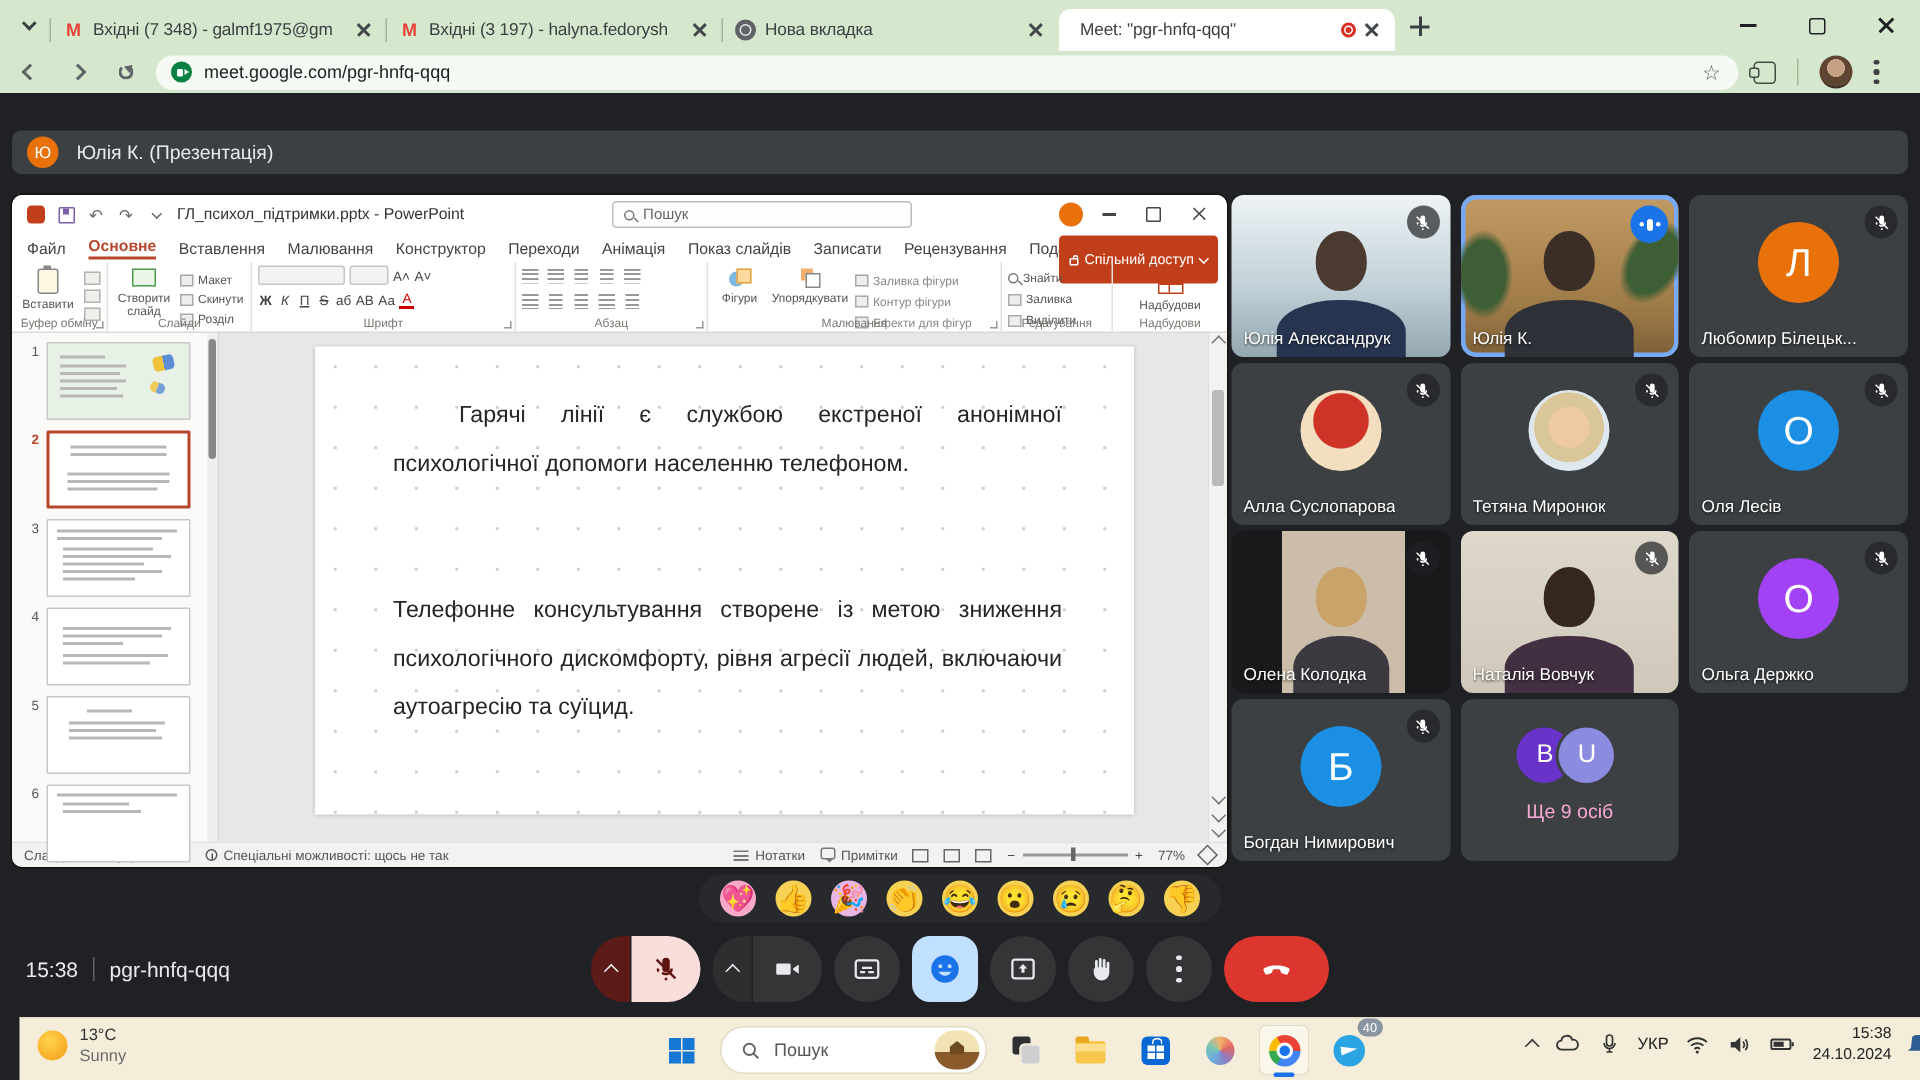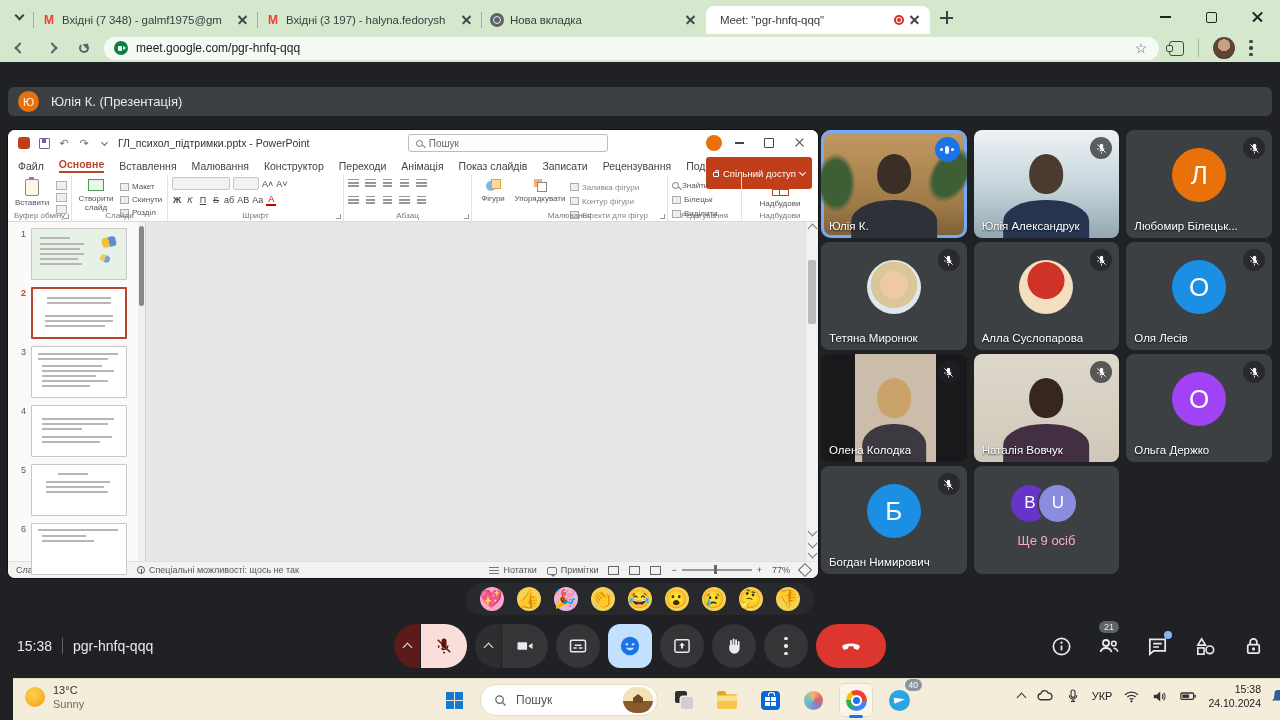--- a/index.html
+++ b/index.html
@@ -542,21 +542,21 @@
           <div class="dlg"></div>
       </div>
       <div class="rgroup" style="width:74px">
         <div class="minicol" style="gap:3px;padding-top:2px">
           <span class="srow">
               <span class="mag"></span>
               <span>Знайти</span>
             </span>
           <span class="srow">
               <span class="tinybox"></span>
-              <span>Білецьк</span>
+              <span>Заливка</span>
             </span>
           <span class="srow">
               <span class="tinybox"></span>
               <span>Виділити</span>
             </span>
         </div>
         <div class="rlabel">Редагування</div>
       </div>
       <div class="rgroup" style="flex:1;border-right:none">
         <div class="bigbtn" style="width:100%">
@@ -629,20 +629,24 @@
           <div class="thumb">
             <span class="tl" style="left:6px;top:5px;width:80px"></span>
               <span class="tl" style="left:10px;top:11px;width:44px"></span>
             <span class="tl" style="left:10px;top:16px;width:52px"></span>
           </div>
         </div>
         <div class="tscroll"></div>
       </div>
 
       <div class="canvas">
+        <div class="slide">
+          <p class="p1">Гарячі лінії є службою екстреної анонімної психологічної допомоги населенню телефоном.</p>
+          <p>Телефонне консультування створене із метою зниження психологічного дискомфорту, рівня агресії людей, включаючи аутоагресію та суїцид.</p>
+        </div>
         <div class="vs">
           <span class="va up"></span>
           <span class="vthumb"></span>
           <span class="va d1"></span>
           <span class="va d2"></span>
           <span class="va d3"></span>
         </div>
       </div>
     </div>
 
@@ -651,93 +655,93 @@
       <span>українська</span>
       <span style="display:flex;align-items:center;gap:4px">
         <span class="accico"></span>
         <span>Спеціальні можливості: щось не так</span>
       </span>
       <span class="stright">
         <span style="display:flex;align-items:center;gap:4px">
             <span class="notesico"></span>
             <span>Нотатки</span>
           </span>
-        <span style="display:flex;align-items:flex-end;gap:4px">
+        <span style="display:flex;align-items:flex-start;gap:4px">
             <span class="cmtico"></span>
             <span>Примітки</span>
           </span>
         <span class="vico"></span>
 
         <span class="vico"></span>
         <span class="vico"></span>
         <span class="zoomsl">−<span class="ztrack"></span>+</span>
         <span>77%</span>
         <span class="fitico"></span>
       </span>
     </div>
   </div>
 
   <div class="grid">
 
+    <div class="tile bg-window">
+      <div class="person">
+          <span class="head" style="background:#4a3a30"></span>
+          <span class="body" style="background:#273450"></span>
+        </div>
+      <span class="micoff">
+          <svg class="ic" width="13" height="13">
+            <use href="#micoff"></use>
+          </svg>
+        </span>
+      <span class="pname">Юлія Александрук</span>
+    </div>
+
     <div class="tile speaking bg-wood">
       <span class="leaf" style="left:-8px;top:18px"></span>
         <span class="leaf" style="right:-6px;top:10px;transform:rotate(30deg)"></span>
       <div class="person">
           <span class="head" style="background:#3a2e26"></span>
           <span class="body" style="background:#2e3137"></span>
         </div>
       <span class="spk">
           <i></i>
           <i></i>
           <i></i>
         </span>
       <span class="pname">Юлія К.</span>
     </div>
 
-    <div class="tile bg-window">
-      <div class="person">
-          <span class="head" style="background:#4a3a30"></span>
-          <span class="body" style="background:#273450"></span>
-        </div>
-      <span class="micoff">
-          <svg class="ic" width="13" height="13">
-            <use href="#micoff"></use>
-          </svg>
-        </span>
-      <span class="pname">Юлія Александрук</span>
-    </div>
-
     <div class="tile">
       <span class="avc" style="background:#e8710a">Л</span>
       <span class="micoff">
           <svg class="ic" width="13" height="13">
             <use href="#micoff"></use>
           </svg>
         </span>
       <span class="pname">Любомир Білецьк...</span>
     </div>
 
     <div class="tile">
+      <span class="avc" style="background:radial-gradient(circle at 50% 38%,#cf3227 0 42%,#f3dfc0 44%)"></span>
+      <span class="micoff">
+          <svg class="ic" width="13" height="13">
+            <use href="#micoff"></use>
+          </svg>
+        </span>
+      <span class="pname">Алла Суслопарова</span>
+    </div>
+
+    <div class="tile">
       <span class="avc" style="background:radial-gradient(circle at 50% 46%,#eec9a3 0 34%,#d9c79a 35% 58%,#dfe7ee 59%)"></span>
       <span class="micoff">
           <svg class="ic" width="13" height="13">
             <use href="#micoff"></use>
           </svg>
         </span>
       <span class="pname">Тетяна Миронюк</span>
-    </div>
-
-    <div class="tile">
-      <span class="avc" style="background:radial-gradient(circle at 50% 38%,#cf3227 0 42%,#f3dfc0 44%)"></span>
-      <span class="micoff">
-          <svg class="ic" width="13" height="13">
-            <use href="#micoff"></use>
-          </svg>
-        </span>
-      <span class="pname">Алла Суслопарова</span>
     </div>
 
     <div class="tile">
       <span class="avc" style="background:#1a8fe3">О</span>
       <span class="micoff">
           <svg class="ic" width="13" height="13">
             <use href="#micoff"></use>
           </svg>
         </span>
       <span class="pname">Оля Лесів</span>
@@ -866,49 +870,20 @@
             <i style="background:#e8eaed"></i>
           </span>
       </div>
       <div class="endcall">
           <svg class="ic" width="24" height="24">
             <use href="#phone"></use>
           </svg>
         </div>
     </div>
 
-    <div class="rticons">
-      <div class="rt">
-          <svg class="ic" width="23" height="23">
-            <use href="#info"></use>
-          </svg>
-        </div>
-      <div class="rt">
-        <span class="badge21">21</span>
-        <svg class="ic" width="24" height="24">
-            <use href="#people"></use>
-          </svg>
-      </div>
-      <div class="rt">
-        <svg class="ic" width="23" height="23">
-            <use href="#chat"></use>
-          </svg>
-        <span class="bluedot"></span>
-      </div>
-      <div class="rt">
-          <svg class="ic" width="23" height="23">
-            <use href="#shapes"></use>
-          </svg>
-        </div>
-      <div class="rt">
-          <svg class="ic" width="23" height="23">
-            <use href="#lock"></use>
-          </svg>
-        </div>
-    </div>
   </div>
 </div>
 
 <div class="taskbar">
   <div class="weather">
     <span class="sun"></span>
     <span class="wtxt"><span>13°C</span><br><span class="d">Sunny</span></span>
   </div>
 
   <div class="centerbar">

